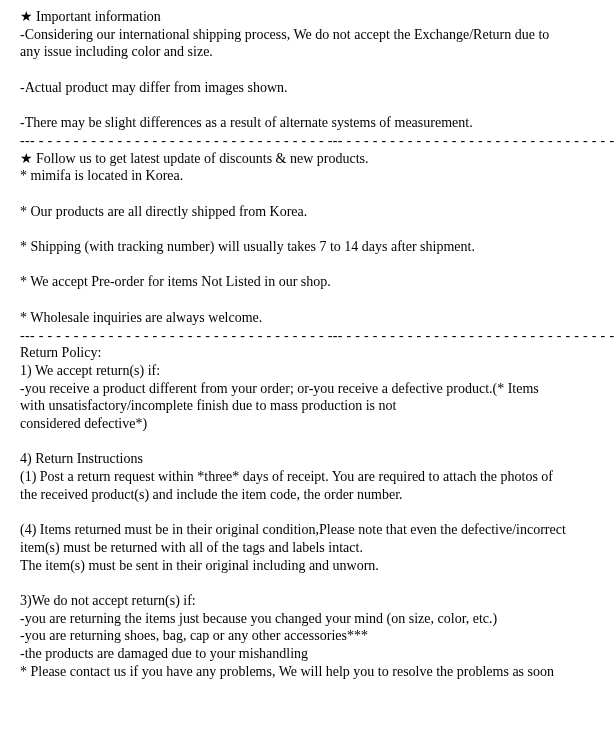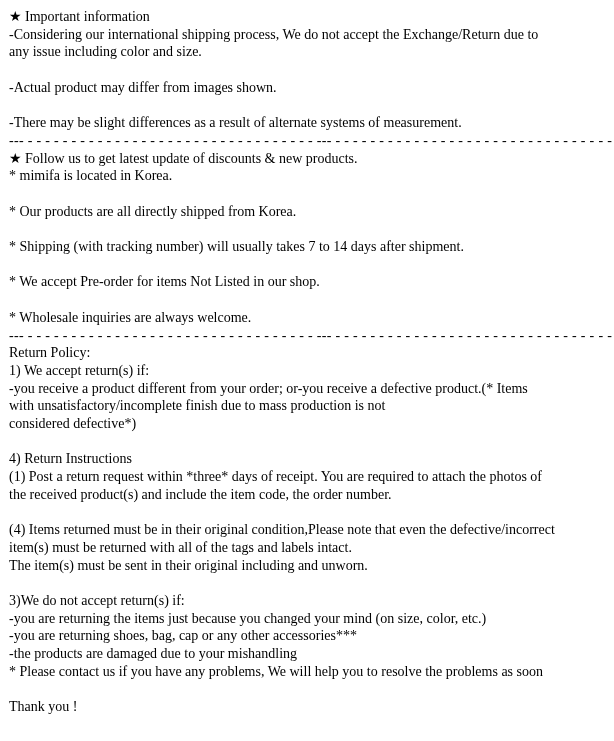--- a/index.html
+++ b/index.html
@@ -5,21 +5,21 @@
   html, body {
     margin: 0;
     padding: 0;
     background: #ffffff;
   }
   .doc {
     position: relative;
     width: 614px;
     height: 741px;
     box-sizing: border-box;
-    padding: 8px 0 0 9px;
+    padding: 8px 0 0 20px;
     background: #ffffff;
     color: #000000;
     font-family: "Liberation Serif", "DejaVu Serif", serif;
     font-size: 14px;
     line-height: 17.7px;
     overflow: hidden;
   }
   .line {
     min-height: 17.7px;
     white-space: nowrap;
@@ -70,15 +70,14 @@
   <div class="line">(4) Items returned must be in their original condition,Please note that even the defective/incorrect</div>
   <div class="line">item(s) must be returned with all of the tags and labels intact.</div>
   <div class="line">The item(s) must be sent in their original including and unworn.</div>
   <div class="line"></div>
   <div class="line">3)We do not accept return(s) if:</div>
   <div class="line">-you are returning the items just because you changed your mind (on size, color, etc.)</div>
   <div class="line">-you are returning shoes, bag, cap or any other accessories***</div>
   <div class="line">-the products are damaged due to your mishandling</div>
   <div class="line">* Please contact us if you have any problems, We will help you to resolve the problems as soon</div>
   <div class="line"></div>
-  <div class="line">Thank you !</div>
 
 </div>
 
 </body></html>

